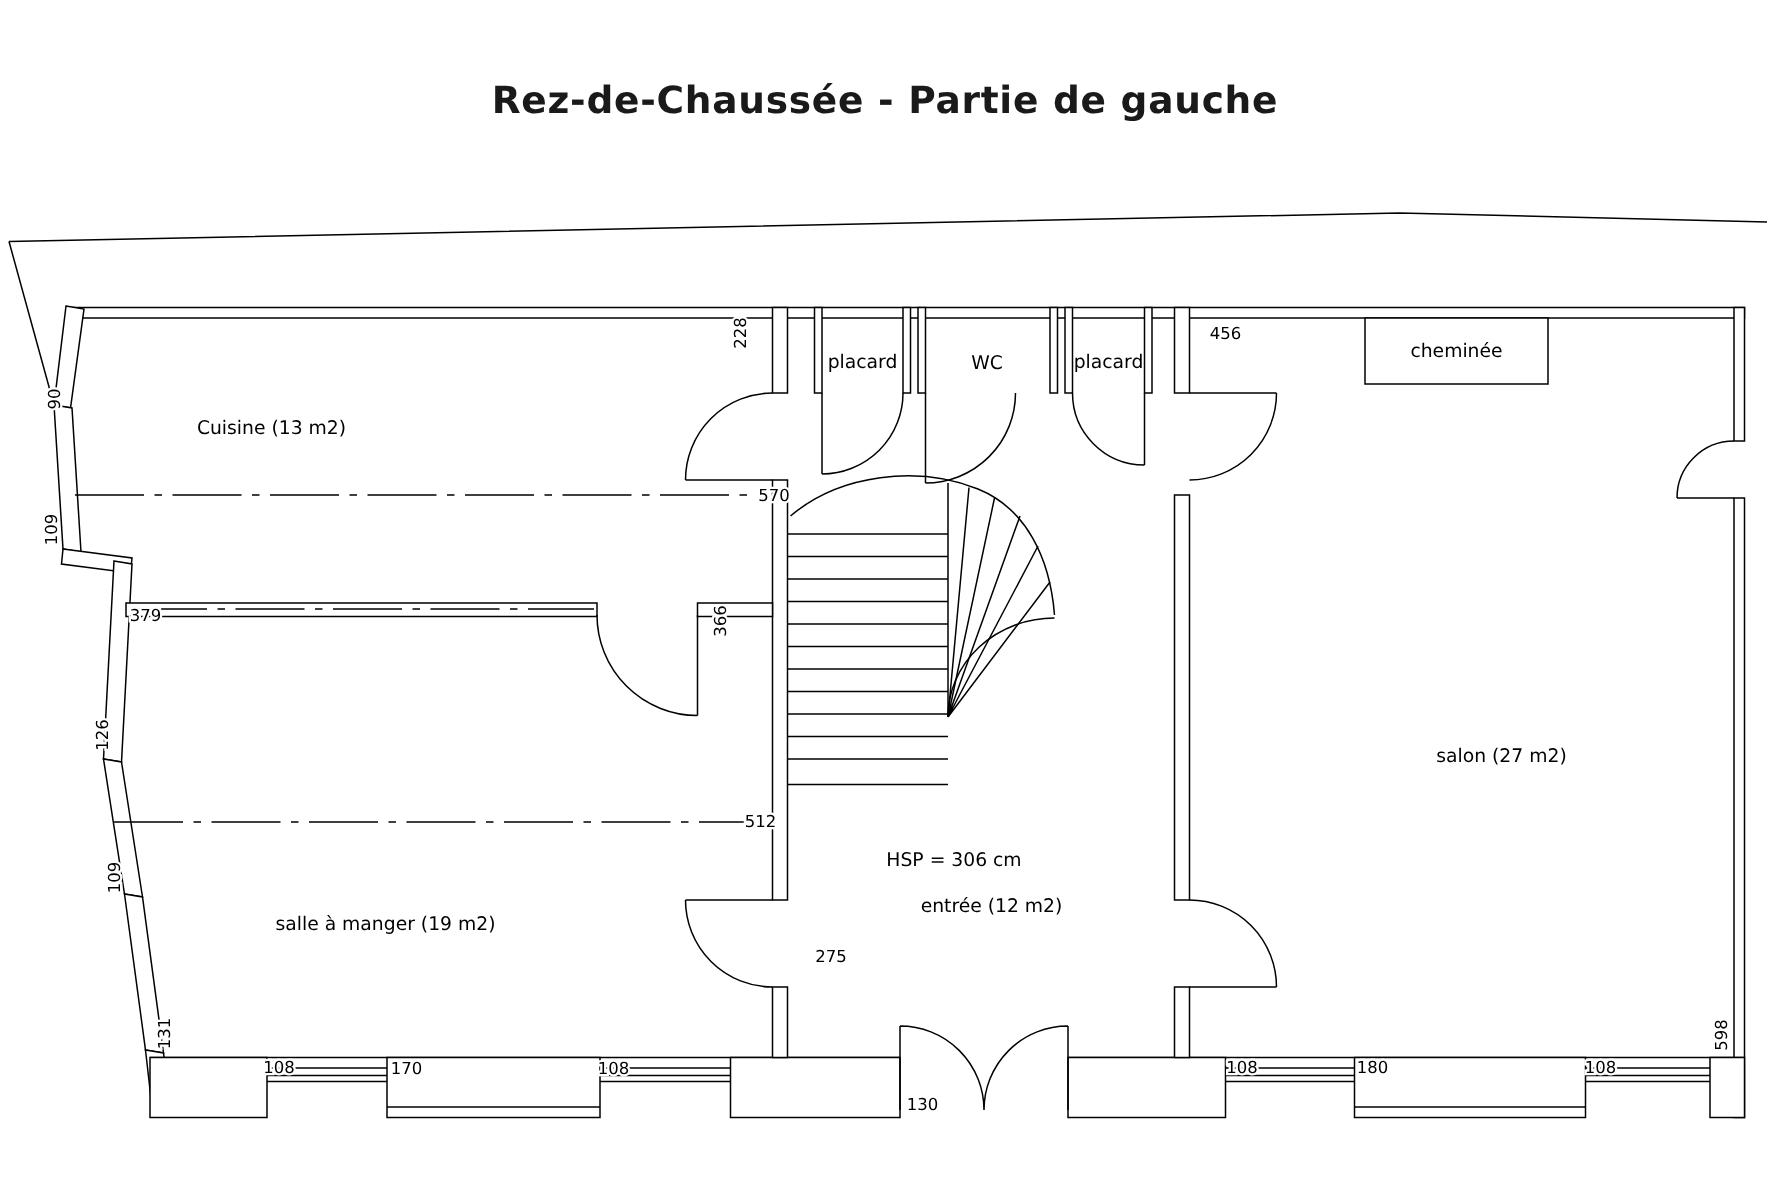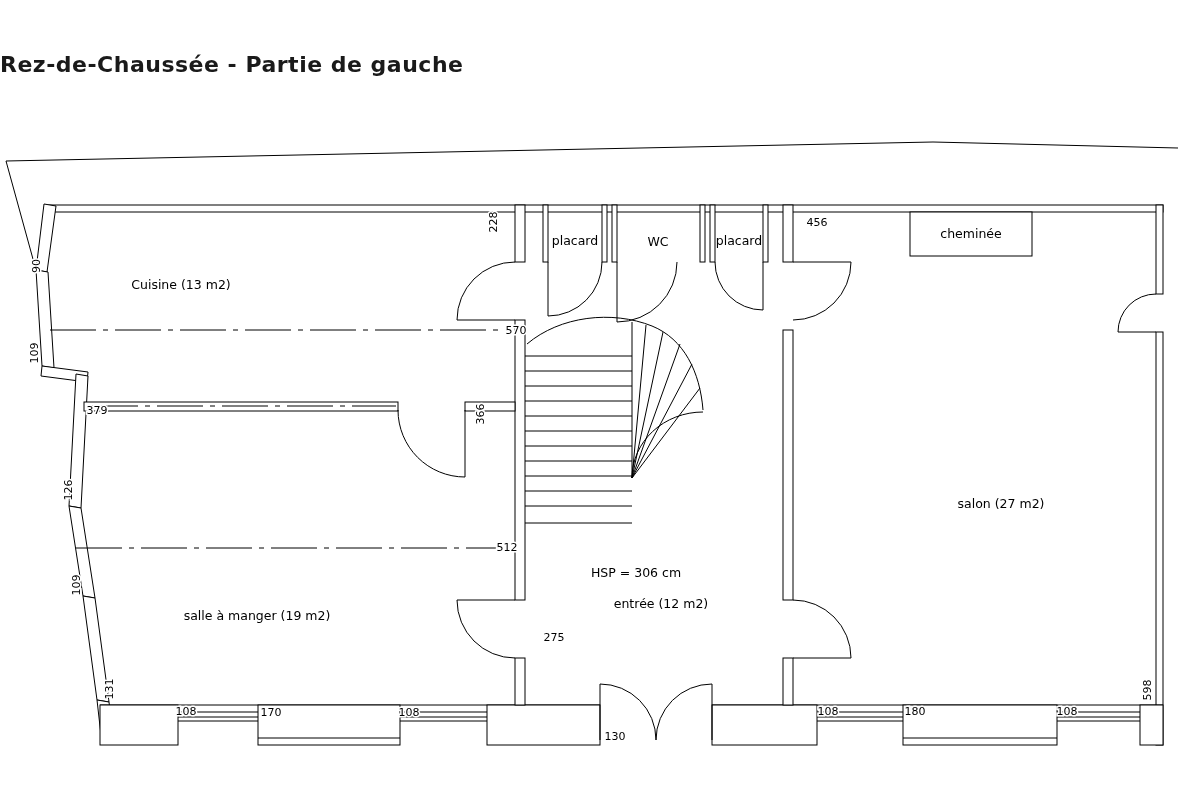--- a/index.html
+++ b/index.html
@@ -1,19 +1,19 @@
 <!DOCTYPE html>
 <html><head>
 <meta charset="utf-8">
 <style>
   html,body{margin:0;padding:0;background:#ffffff;}
   body{width:1180px;height:800px;position:relative;overflow:hidden;
        font-family:"DejaVu Sans",sans-serif;}
-  .title{position:absolute;top:52px;left:0;width:100%;
-         font-size:22px;font-weight:700;color:#1a1a1a;letter-spacing:.5px;}
+  .title{position:absolute;top:52px;left:0;width:100%;text-align:center;
+         font-size:25px;font-weight:700;color:#1a1a1a;letter-spacing:.5px;}
   svg{position:absolute;top:0;left:0;}
   svg text{font-family:"DejaVu Sans",sans-serif;fill:#000;}
   .room{font-size:12.5px;}
   .dim{font-size:11px;paint-order:stroke;stroke:#ffffff;stroke-width:3px;}
   .lw{stroke:#000;stroke-width:1;fill:none;}
   .wall{stroke:#000;stroke-width:1;fill:#ffffff;}
   .axis{stroke:#000;stroke-width:1;fill:none;stroke-dasharray:46 7 5 7;}
 </style>
 </head>
 <body>

